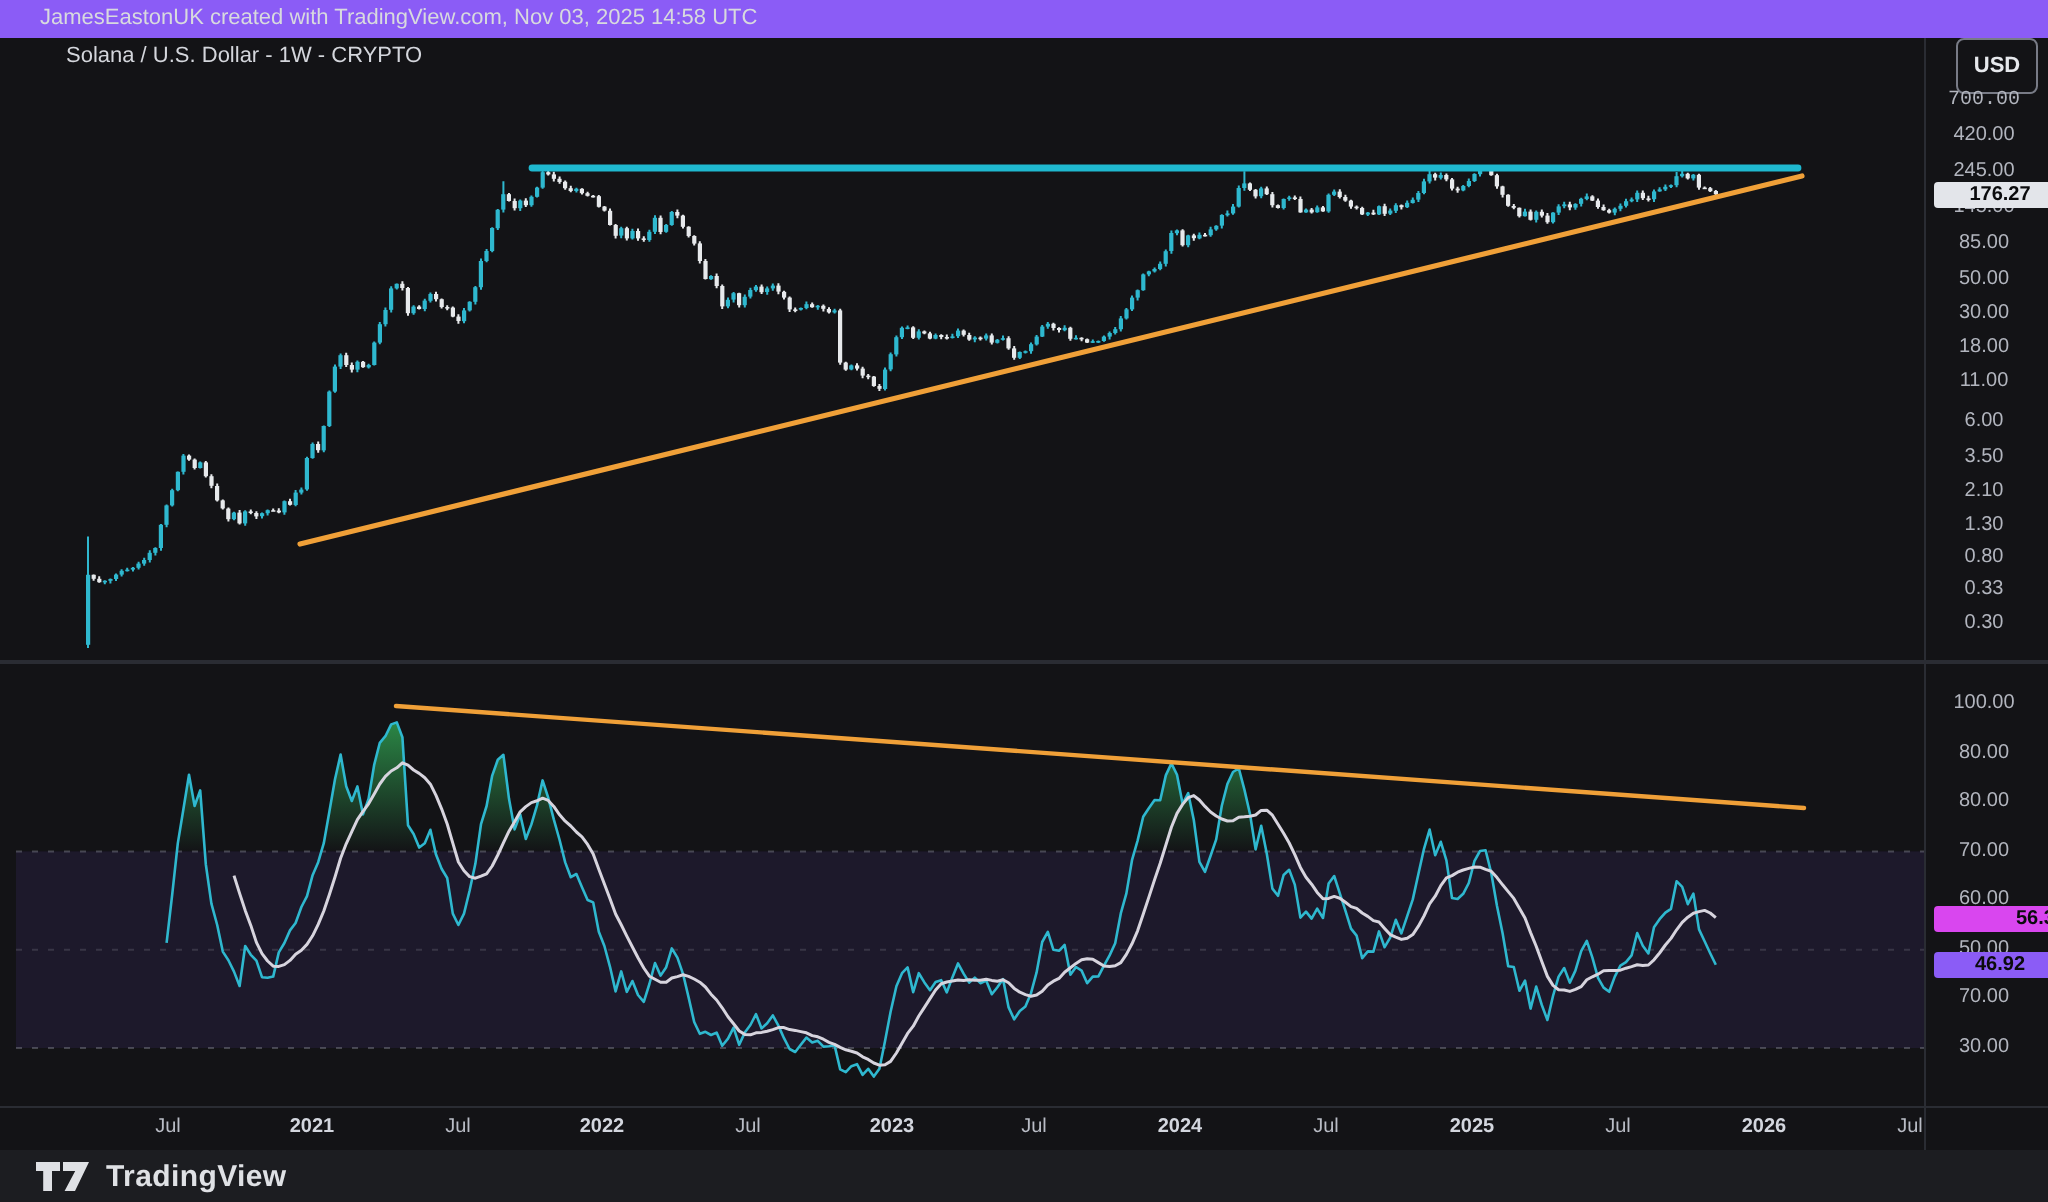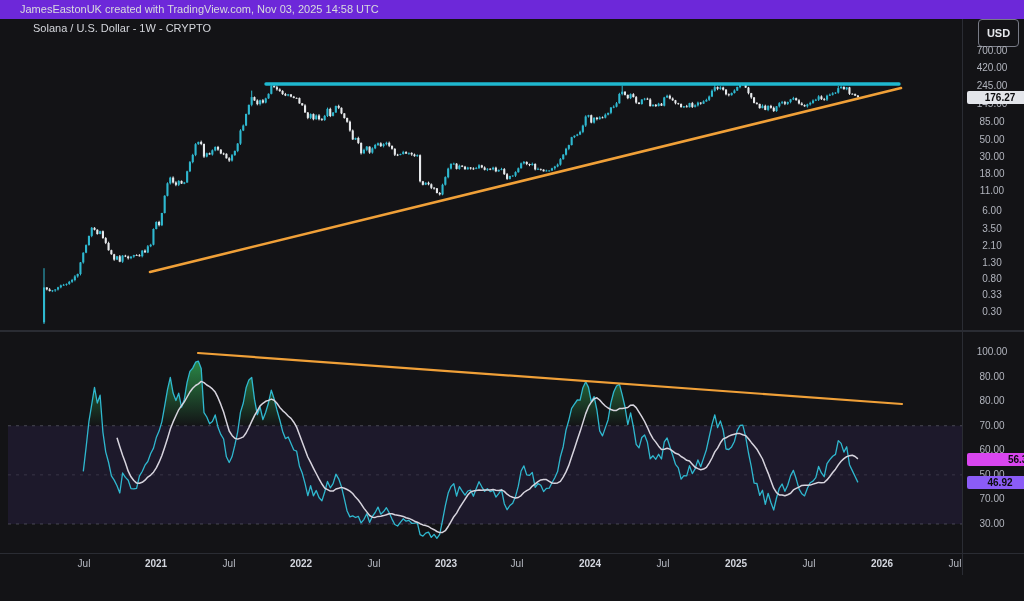--- a/index.html
+++ b/index.html
@@ -1,18 +1,18 @@
 <!DOCTYPE html>
 <html><head>
 <meta charset="utf-8">
 <style>
   html,body{margin:0;padding:0;background:#000;}
   .stage{position:relative;width:1024px;height:601px;background:#131316;overflow:hidden;
          font-family:"Liberation Sans",sans-serif;}
-  .topbar{position:absolute;left:0;top:0;width:1024px;height:19px;background:#6d28d9;
+  .topbar{position:absolute;left:0;top:0;width:1024px;height:19px;background:#8b5cf6;
           font-size:11px;color:#d8dade;line-height:19px;padding-left:20px;box-sizing:border-box;}
   .bottombar{position:absolute;left:0;top:575px;width:1024px;height:26px;background:#1c1d21;
              display:flex;align-items:center;padding-left:18px;box-sizing:border-box;gap:8px;}
   .tvtext{font-size:15px;font-weight:bold;color:#dfe1e5;letter-spacing:.2px;}
   .symbol{position:absolute;left:33px;top:22px;font-size:11px;color:#d4d6dc;}
   .usd{position:absolute;left:978px;top:19px;width:41px;height:28px;background:transparent;
        border:1px solid #787b86;border-radius:4px;color:#e6e8ec;font-size:11px;font-weight:bold;
        font-family:"Liberation Sans",sans-serif;line-height:16px;text-align:center;padding:0;}
   svg.canvas{position:absolute;left:0;top:0;}
   .axis-label{position:absolute;left:966px;width:52px;text-align:center;font-size:10px;
@@ -360,21 +360,21 @@
     </svg>
 
   <div class="symbol">Solana / U.S. Dollar - 1W - CRYPTO</div>
   <button class="usd">USD</button>
 
   <div class="divider" style="left:0;top:330px;width:1024px;height:2px;"></div>
   <div class="divider" style="left:0;top:553px;width:1024px;height:1px;"></div>
   <div class="divider" style="left:962px;top:19px;width:1px;height:556px;"></div>
 
   <div id="price-axis">
-      <div class="axis-label" style="top: 44.6197px;">700.00</div>
+      <div class="axis-label" style="top: 44.6197px; font-family: Liberation Mono, monospace;">700.00</div>
       <div class="axis-label" style="top: 61.8351px;">420.00</div>
       <div class="axis-label" style="top: 80px;">245.00</div>
       <div class="axis-label" style="top: 97.6771px;">145.00</div>
       <div class="axis-label" style="top: 115.676px;">85.00</div>
       <div class="axis-label" style="top: 133.559px;">50.00</div>
       <div class="axis-label" style="top: 150.775px;">30.00</div>
       <div class="axis-label" style="top: 167.99px;">18.00</div>
       <div class="axis-label" style="top: 184.587px;">11.00</div>
       <div class="axis-label" style="top: 205.015px;">6.00</div>
       <div class="axis-label" style="top: 223.18px;">3.50</div>
@@ -407,13 +407,22 @@
       <div class="time-label year" style="left: 718px;">2025</div>
       <div class="time-label" style="left: 791px;">Jul</div>
       <div class="time-label year" style="left: 864px;">2026</div>
       <div class="time-label" style="left: 937px;">Jul</div>
     </div>
 
   <div class="badge price" style="top: 90.5958px;">176.27</div>
   <div class="badge ma" style="top: 452.684px;">56.38</div>
   <div class="badge rsi" style="top: 475.928px;">46.92</div>
 
+  <div class="bottombar">
+    <span style="display:inline-flex;">
+      <svg width="27" height="15" viewBox="0 0 27 15">
+        <polygon points="0,0 12,0 12,4.5 8,4.5 8,14.5 3.6,14.5 3.6,4.5 0,4.5" fill="#dfe1e5"></polygon>
+        <polygon points="13.5,0 26.5,0 19.5,14.5 14.3,14.5 19.6,4.5 13.5,4.5" fill="#dfe1e5"></polygon>
+      </svg>
+    </span>
+    <span class="tvtext">TradingView</span>
+  </div>
 </div>
 
 </body></html>

